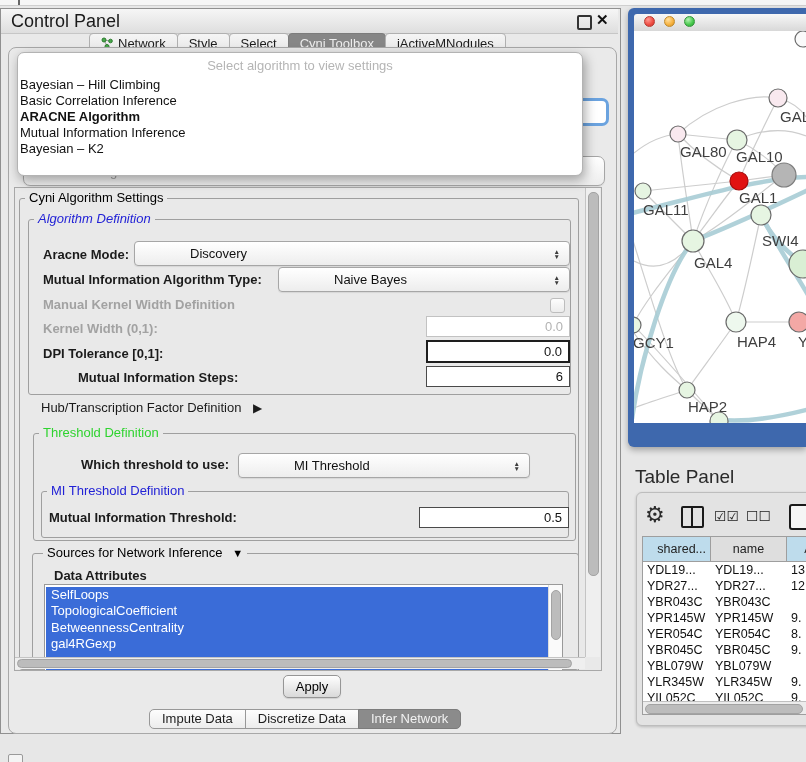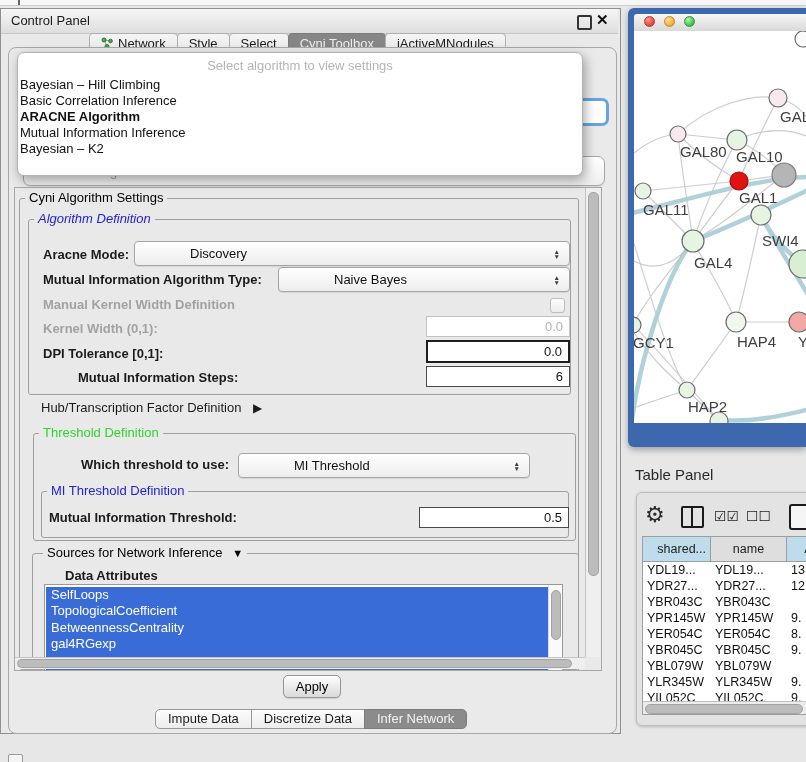--- a/index.html
+++ b/index.html
@@ -30,21 +30,21 @@
 <body>
 
 <div id="app">
 
   <div class="abs" style="left:0;top:0;width:806px;height:5px;background:#f6f6f6;border-bottom:1px solid #cfcfcf;"></div>
   <div class="abs" style="left:18px;top:0;width:2px;height:5px;background:#666;"></div>
 
   <div class="abs" style="left:0;top:8px;width:619px;height:724px;background:#e9e9e9;border:1px solid #909090;">
 
     <div class="abs" style="left:0;top:0;width:617px;height:24px;background:linear-gradient(#f6f6f6,#dedede);border-bottom:1px solid #c6c6c6;"></div>
-    <div class="abs" style="left:10px;top:0;height:24px;line-height:24px;font-size:13px;color:#1a1a1a;">Control Panel</div>
+    <div class="abs" style="left:10px;top:0;height:24px;line-height:24px;font-size:18px;color:#1a1a1a;">Control Panel</div>
     <div class="abs" style="left:576px;top:6px;width:11px;height:11px;border:2px solid #333;border-radius:2px;"></div>
     <div class="abs" style="left:595px;top:2px;font-size:15px;font-weight:bold;color:#111;">✕</div>
 
     <div class="abs" style="left:88px;top:24px;display:flex;">
       <div class="ttab">
         <svg width="12" height="12" viewBox="0 0 12 12">
             <line x1="3" y1="3" x2="9" y2="4" stroke="#999" stroke-width="1"></line>
             <line x1="3" y1="3" x2="6" y2="9" stroke="#999" stroke-width="1"></line>
             <circle cx="3" cy="3" r="2" fill="#49a84b" stroke="#2c7b2e"></circle>
             <circle cx="9.5" cy="4" r="1.8" fill="#49a84b" stroke="#2c7b2e"></circle>
@@ -132,21 +132,21 @@
       <div class="grp" style="left:26px;top:303px;width:526px;height:45px;"></div>
       <div class="grp-title t-blue" style="left:32px;top:296px;">MI Threshold Definition</div>
       <div class="lbl" style="left:34px;top:322px;">Mutual Information Threshold:</div>
       <div class="tinput" style="left:404px;top:319px;width:136px;height:19px;border:1px solid #4a4a4a;">0.5</div>
 
       <div class="grp" style="left:17px;top:365px;width:545px;height:130px;"></div>
       <div class="grp-title" style="left:28px;top:358px;">
         <span>Sources for Network Inference</span>
         <span style="font-size:11px;margin-left:6px;">▼</span>
       </div>
-      <div class="lbl" style="left:34px;top:380px;padding-left:16px;">Data Attributes</div>
+      <div class="lbl" style="left:23px;top:380px;padding-left:16px;">Data Attributes</div>
 
       <div class="abs" style="left:29px;top:396px;width:517px;height:85px;background:#fff;border:1px solid #999;">
         <div class="abs" style="left:1px;top:2px;width:502px;bottom:0;background:#3a6cd8;color:#fff;font-size:13px;">
           <div class="popup-item" style="color:#fff;padding-left:5px;height:16.4px;line-height:16.4px;">SelfLoops</div>
           <div class="popup-item" style="color:#fff;padding-left:5px;height:16.4px;line-height:16.4px;">TopologicalCoefficient</div>
           <div class="popup-item" style="color:#fff;padding-left:5px;height:16.4px;line-height:16.4px;">BetweennessCentrality</div>
           <div class="popup-item" style="color:#fff;padding-left:5px;height:16.4px;line-height:16.4px;">gal4RGexp</div>
         </div>
         <div class="abs" style="right:0;top:0;width:13px;bottom:0;background:#fafafa;border-left:1px solid #ddd;">
           <div class="scroll-thumb" style="left:2px;top:5px;width:8px;height:48px;"></div>
@@ -158,21 +158,21 @@
       </div>
       <div class="abs" style="left:0;top:469px;width:570px;height:11px;background:#efefef;border-top:1px solid #c4c4c4;">
         <div class="scroll-thumb" style="left:2px;top:1px;width:553px;height:7px;"></div>
       </div>
     </div>
 
     <div class="abs" style="left:282px;top:666px;width:56px;height:21px;background:linear-gradient(#fefefe,#d9d9d9);border:1px solid #969696;border-radius:5px;font-size:13px;display:flex;align-items:center;justify-content:center;box-shadow:0 1px 1px rgba(0,0,0,0.12);">
       <span>Apply</span>
     </div>
 
-    <div class="abs" style="left:154px;top:700px;display:flex;">
+    <div class="abs" style="left:148px;top:700px;display:flex;">
       <div class="btab" style="border-radius:5px 0 0 5px;"><span>Impute Data</span></div>
       <div class="btab"><span>Discretize Data</span></div>
       <div class="btab sel" style="border-radius:0 5px 5px 0;"><span>Infer Network</span></div>
     </div>
 
     <div class="abs" style="left:16px;top:43px;width:564px;height:122px;background:#fff;border:1px solid #b3b3b3;border-radius:7px;box-shadow:2px 4px 12px rgba(0,0,0,0.35);z-index:50;">
       <div style="height:16px;line-height:16px;margin-top:5px;text-align:center;color:#b5b5b5;font-size:13px;">Select algorithm to view settings</div>
       <div style="margin-top:3px;">
         <div class="popup-item">Bayesian – Hill Climbing</div>
         <div class="popup-item">Basic Correlation Inference</div>
@@ -253,21 +253,21 @@
       <text x="9" y="184">GAL11</text>
       <text x="128" y="215">SWI4</text>
       <text x="60" y="237">GAL4</text>
       <text x="-1" y="317">GCY1</text>
       <text x="103" y="316">HAP4</text>
       <text x="164" y="316">Y</text>
       <text x="54" y="381">HAP2</text>
     </g>
   </svg>
 
-  <div class="abs" style="left:635px;top:466px;font-size:15px;color:#2a2a2a;">Table Panel</div>
+  <div class="abs" style="left:635px;top:466px;font-size:19px;color:#2a2a2a;">Table Panel</div>
 
   <div class="abs" style="left:636px;top:492px;width:178px;height:232px;background:#e3e3e3;border:1px solid #bdbdbd;border-radius:6px;box-shadow:0 1px 3px rgba(0,0,0,0.2);"></div>
 
   <div class="abs" style="left:645px;top:502px;font-size:22px;color:#2b2b2b;font-family:'DejaVu Sans',sans-serif;">⚙</div>
   <div class="abs" style="left:681px;top:506px;width:19px;height:18px;border:2px solid #1a1a1a;border-radius:2px;">
     <div style="position:absolute;left:8px;top:0;width:2px;height:100%;background:#1a1a1a;"></div>
   </div>
   <div class="abs" style="left:714px;top:508px;font-size:14px;color:#222;font-family:'DejaVu Sans',sans-serif;">☑☑</div>
   <div class="abs" style="left:746px;top:508px;font-size:14px;color:#222;font-family:'DejaVu Sans',sans-serif;">☐☐</div>
   <div class="abs" style="left:789px;top:504px;width:24px;height:22px;border:2px solid #1a1a1a;border-radius:3px;background:#f5f5f5;"></div>

